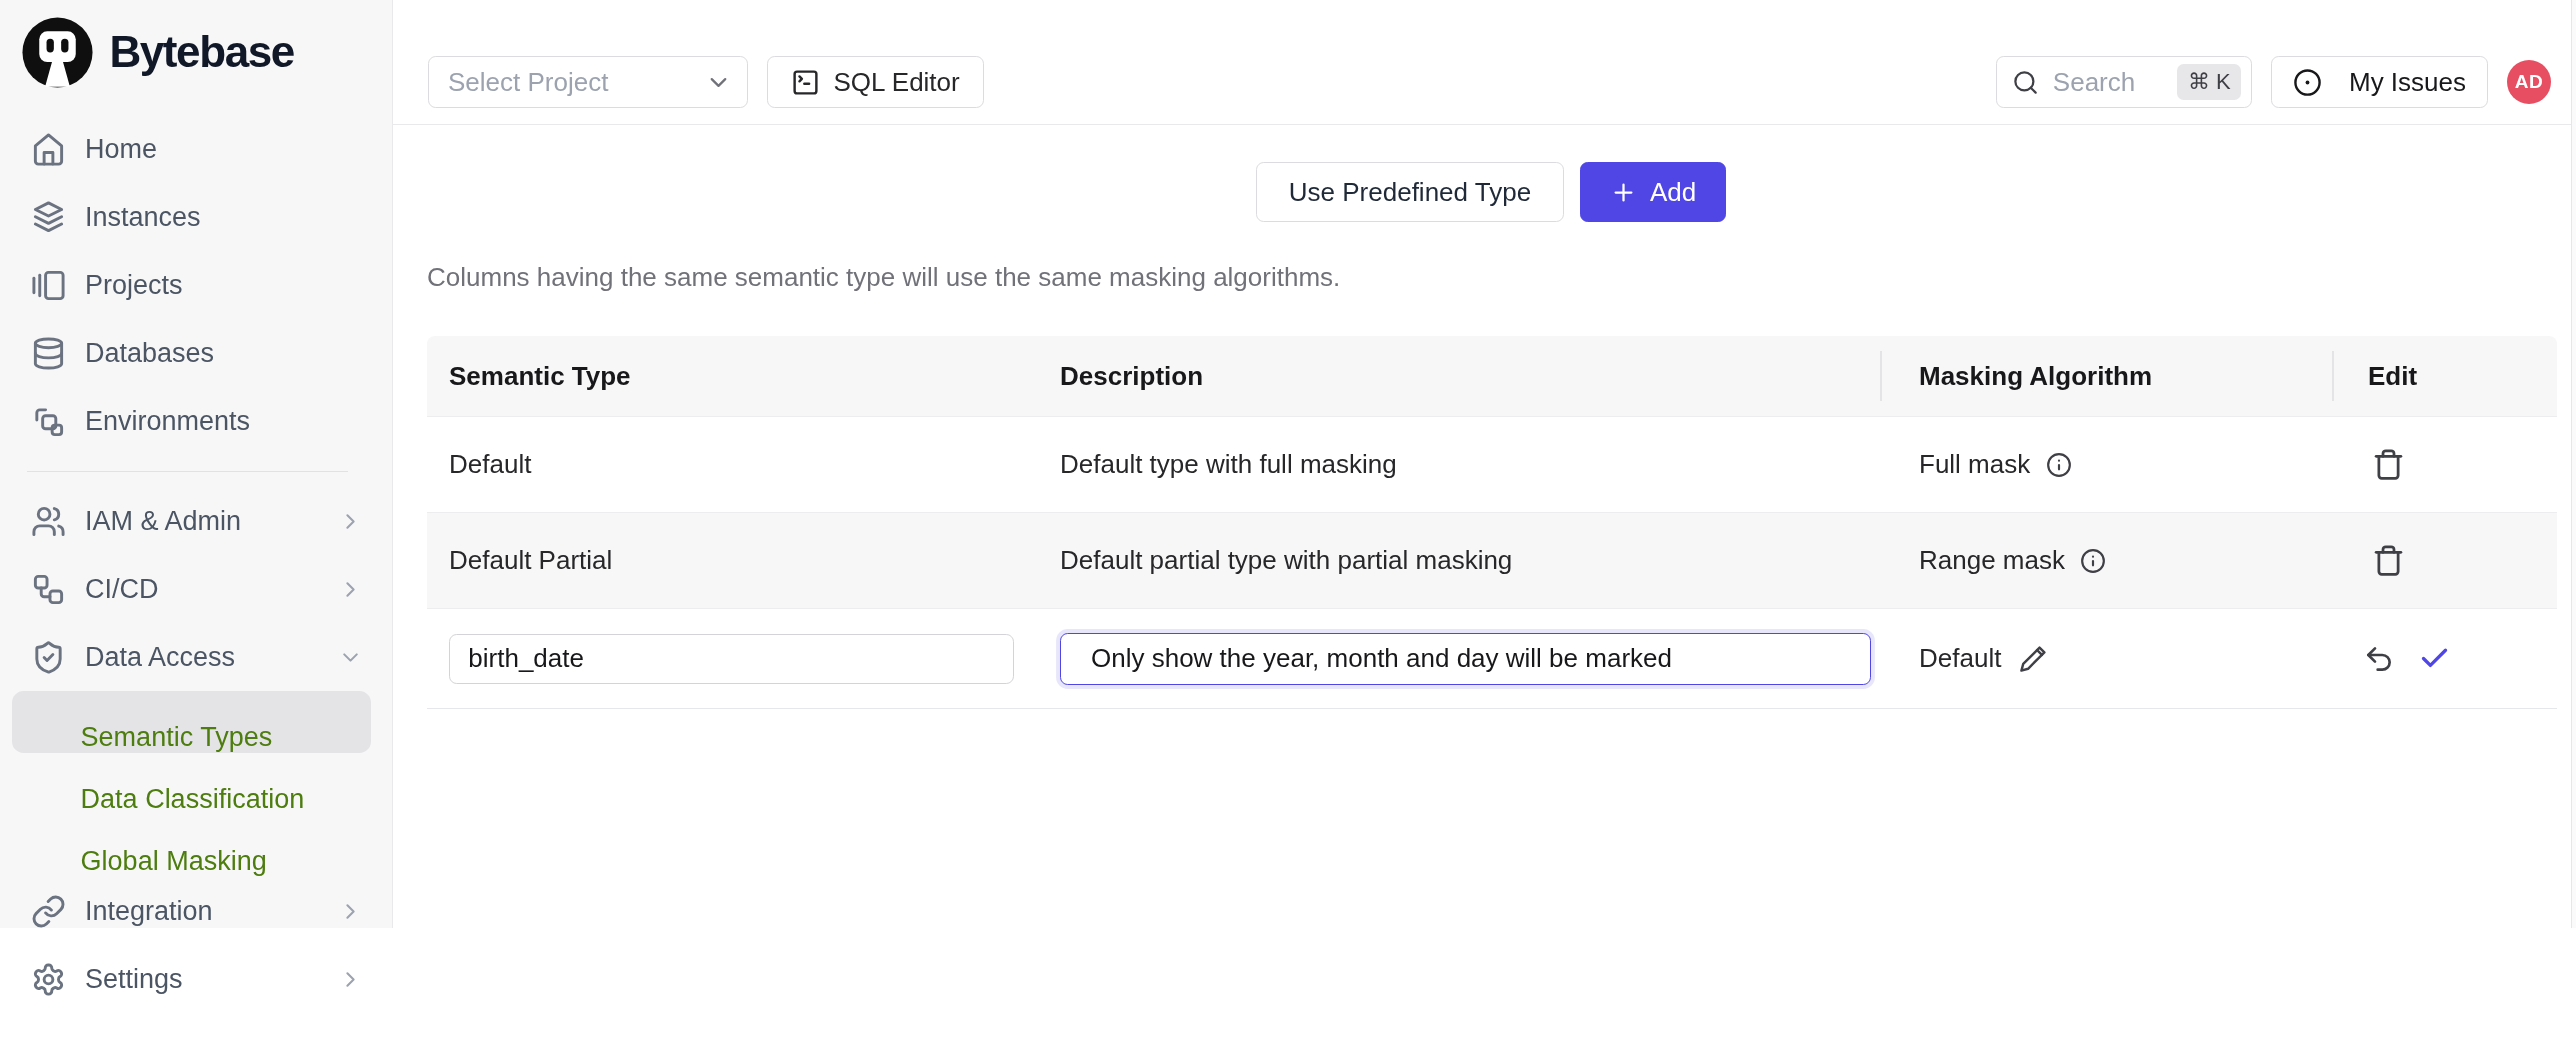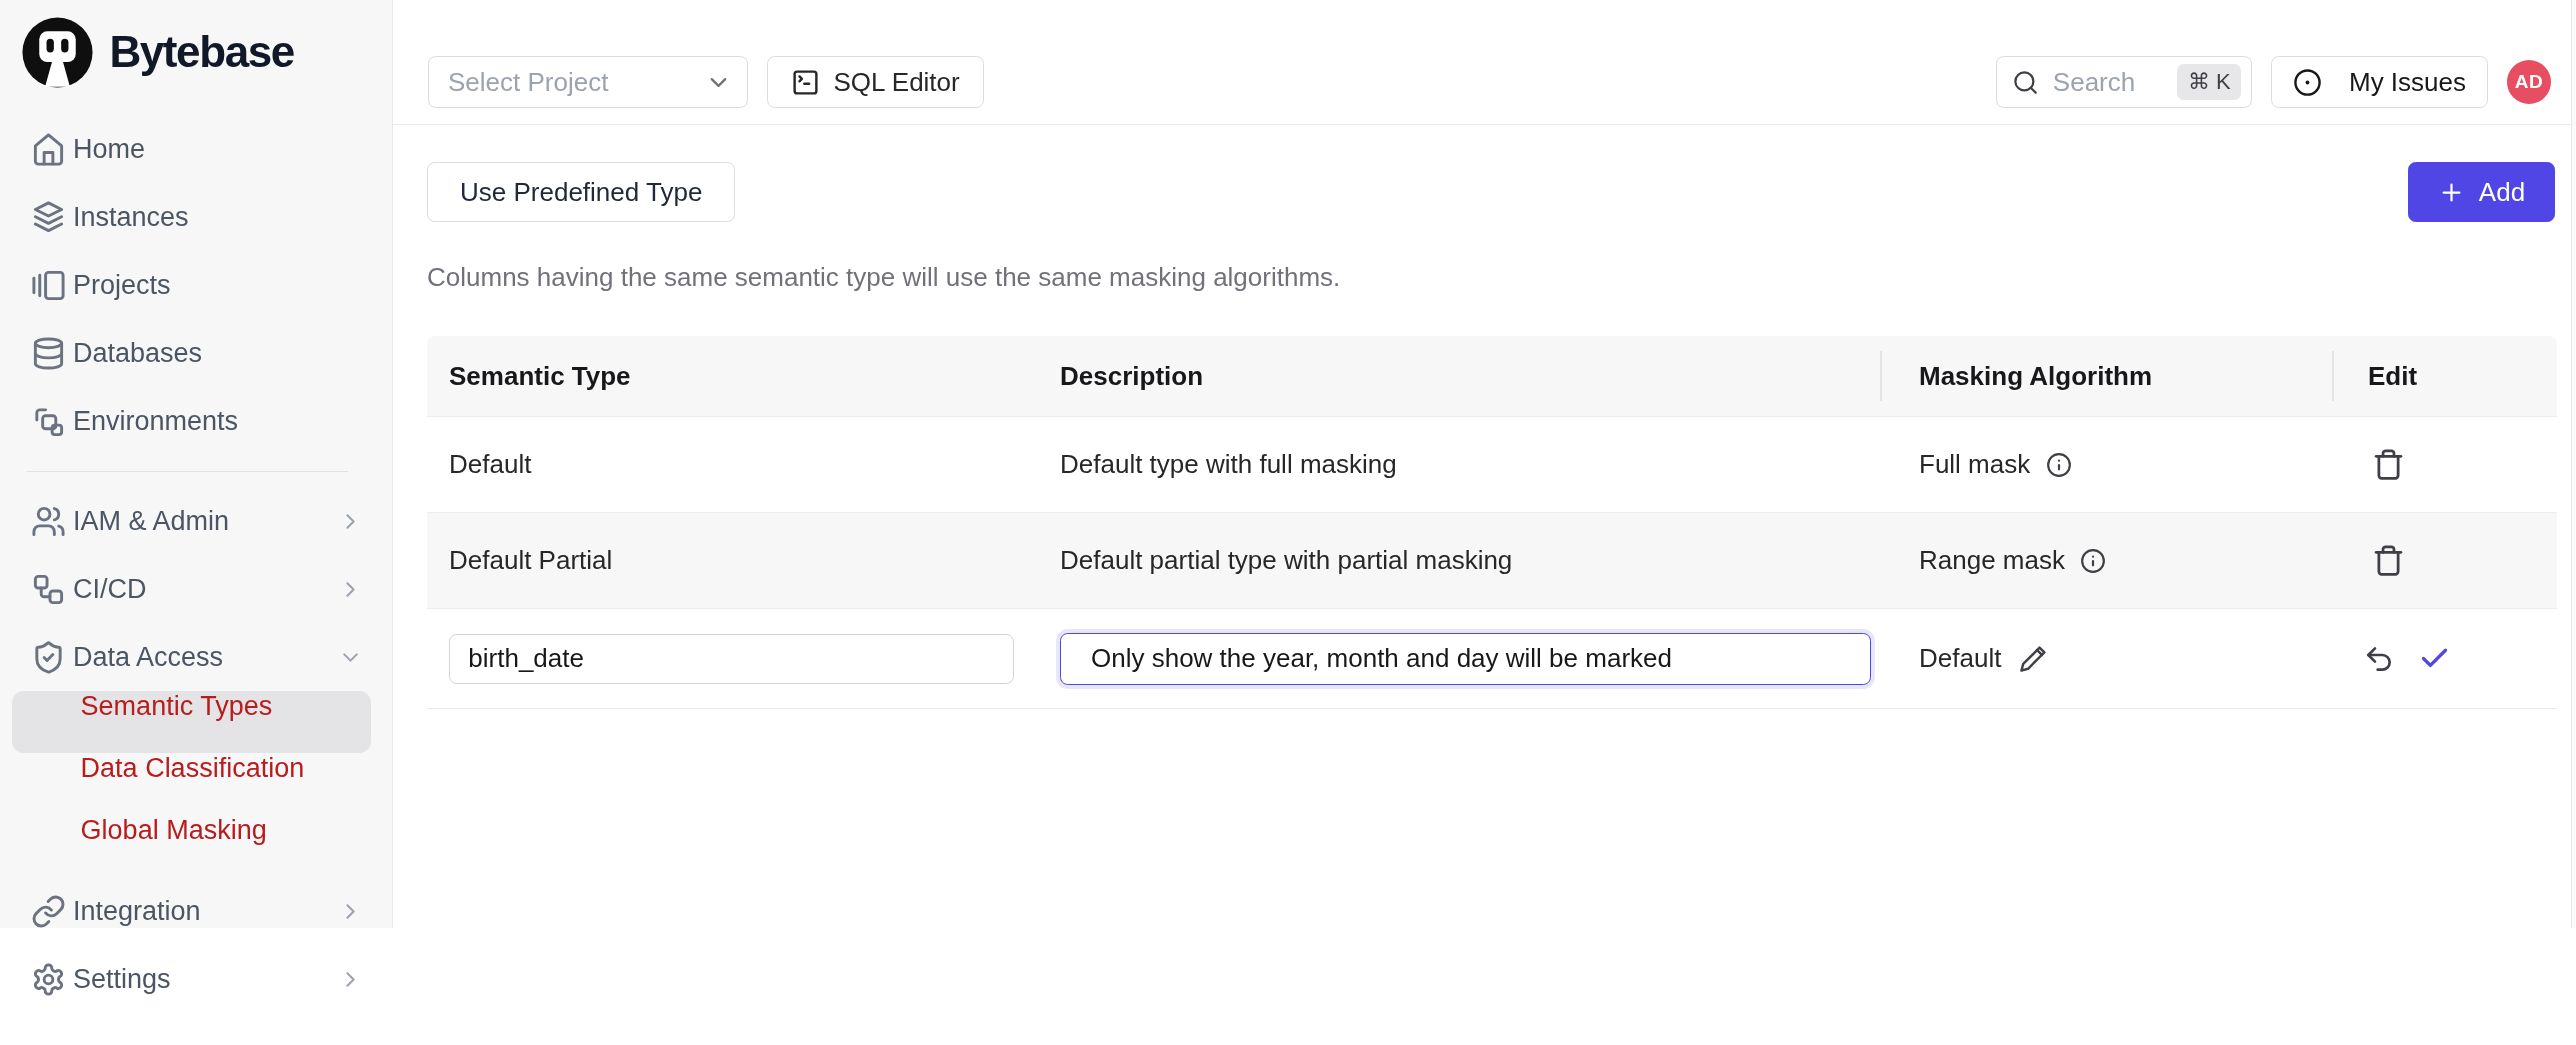--- a/index.html
+++ b/index.html
@@ -21,27 +21,27 @@
   *{box-sizing:border-box;margin:0;padding:0;font-family:"Liberation Sans",sans-serif;}
   html,body{width:2576px;height:1045px;overflow:hidden;background:#fff;}
   .app{display:flex;width:2576px;height:928px;position:relative;}
 
   
   .sidebar{width:393px;min-width:393px;height:100%;background:var(--sidebar-bg);border-right:1px solid var(--border-soft);padding-top:13.5px;}
   .logo{display:flex;align-items:center;gap:15.4px;padding-left:21px;height:77px;cursor:pointer;}
   .logo svg{width:73px;height:73px;display:block;}
   .logo-text{font-size:44px;font-weight:800;color:#111827;letter-spacing:-1.4px;}
   nav{margin-top:25px;}
-  .nav-item{display:flex;align-items:center;gap:7px;height:68px;padding:0 29px 0 31px;color:var(--text-nav);font-size:27px;font-weight:500;cursor:pointer;}
+  .nav-item{display:flex;align-items:center;gap:19px;height:68px;padding:0 29px 0 31px;color:var(--text-nav);font-size:27px;font-weight:500;cursor:pointer;}
   .nav-icon{width:35px;height:35px;color:#6b7280;flex:0 0 35px;display:flex;align-items:center;justify-content:center;}
   .nav-icon svg{width:35px;height:35px;}
   .nav-chevron{margin-left:auto;width:25px;height:25px;color:#9ca3af;display:flex;}
   .nav-chevron svg{width:25px;height:25px;}
   .nav-divider{height:1px;background:#e2e2e5;margin:15.4px 44px 15.4px 27px;}
-  .nav-sub{display:flex;align-items:flex-start;height:62px;margin:0 21px 0 11.6px;padding-left:69px;border-radius:11.6px;color:#b91c1c;font-size:27px;font-weight:500;cursor:pointer;}
+  .nav-sub{display:flex;align-items:flex-end;height:62px;margin:0 21px 0 11.6px;padding-left:69px;border-radius:11.6px;color:#4d7c0f;font-size:27px;font-weight:500;cursor:pointer;}
   .nav-sub.active{background:var(--sidebar-active);}
 
   
   .main{flex:1;display:flex;flex-direction:column;min-width:0;}
 
   
   .topbar{height:85px;min-height:85px;display:flex;align-items:center;gap:19px;padding:0 25px 0 35px;background:#fff;border-bottom:1px solid var(--border-soft);margin-top:40px;}
   .btn{display:flex;align-items:center;background:#fff;border:1px solid var(--border);border-radius:7.7px;height:52px;font-size:26px;color:var(--text-cell);cursor:pointer;}
   .select-project{width:320px;justify-content:space-between;padding:0 15.4px 0 19px;color:var(--muted);}
   .select-project .chev{width:27px;height:27px;color:#71717a;display:flex;}
@@ -51,21 +51,21 @@
   .searchbox{width:256px;height:52px;border:1px solid var(--border);border-radius:7.7px;display:flex;align-items:center;gap:13.5px;padding:0 9.6px 0 15.4px;cursor:text;background:#fff;}
   .searchbox .sicon{width:27px;height:27px;color:#3f3f46;display:flex;}
   .search-ph{flex:1;font-size:26px;color:var(--muted);}
   .kbd{background:#e7e7ea;border-radius:6.7px;padding:4.8px 10.6px;font-size:22px;color:#3f3f46;white-space:nowrap;}
   .my-issues{gap:27px;padding:0 21px;font-weight:500;color:var(--text);}
   .my-issues .micon{width:29px;height:29px;display:flex;color:#18181b;}
   .avatar{width:44px;height:44px;border-radius:50%;background:var(--avatar);color:#fff;font-size:19px;font-weight:700;display:flex;align-items:center;justify-content:center;cursor:pointer;letter-spacing:0.5px;}
 
   
   .content{flex:1;padding:37px 19px 0 34px;}
-  .actions-row{display:flex;justify-content:space-between;gap:15.4px;padding-right:1.9px;}
+  .actions-row{display:flex;justify-content:center;gap:15.4px;padding-right:1.9px;}
   .btn-big{height:60px;border-radius:7.7px;font-size:26px;display:flex;align-items:center;cursor:pointer;}
   .use-predefined{background:#fff;border:1px solid var(--border);padding:0 32px;color:#1f2937;font-weight:500;}
   .add-btn{background:var(--accent);border:1px solid var(--accent);color:#fff;gap:13.5px;padding:0 29px;font-weight:500;}
   .add-btn .picon{width:27px;height:27px;display:flex;}
   .note{margin-top:40px;font-size:26px;color:var(--gray);}
   .table{margin-top:43px;width:2130px;border-radius:7.7px;}
   .trow{display:grid;grid-template-columns:633px 820px 452px 224px;align-items:center;}
   .thead{height:80px;background:var(--stripe);border-radius:7.7px 7.7px 0 0;font-weight:700;color:var(--text);}
   .thead .cell{font-size:26px;font-weight:700;position:relative;height:100%;display:flex;align-items:center;}
   .tbody-row{height:96px;border-top:1px solid var(--row-line);font-size:26px;color:var(--text-cell);}

